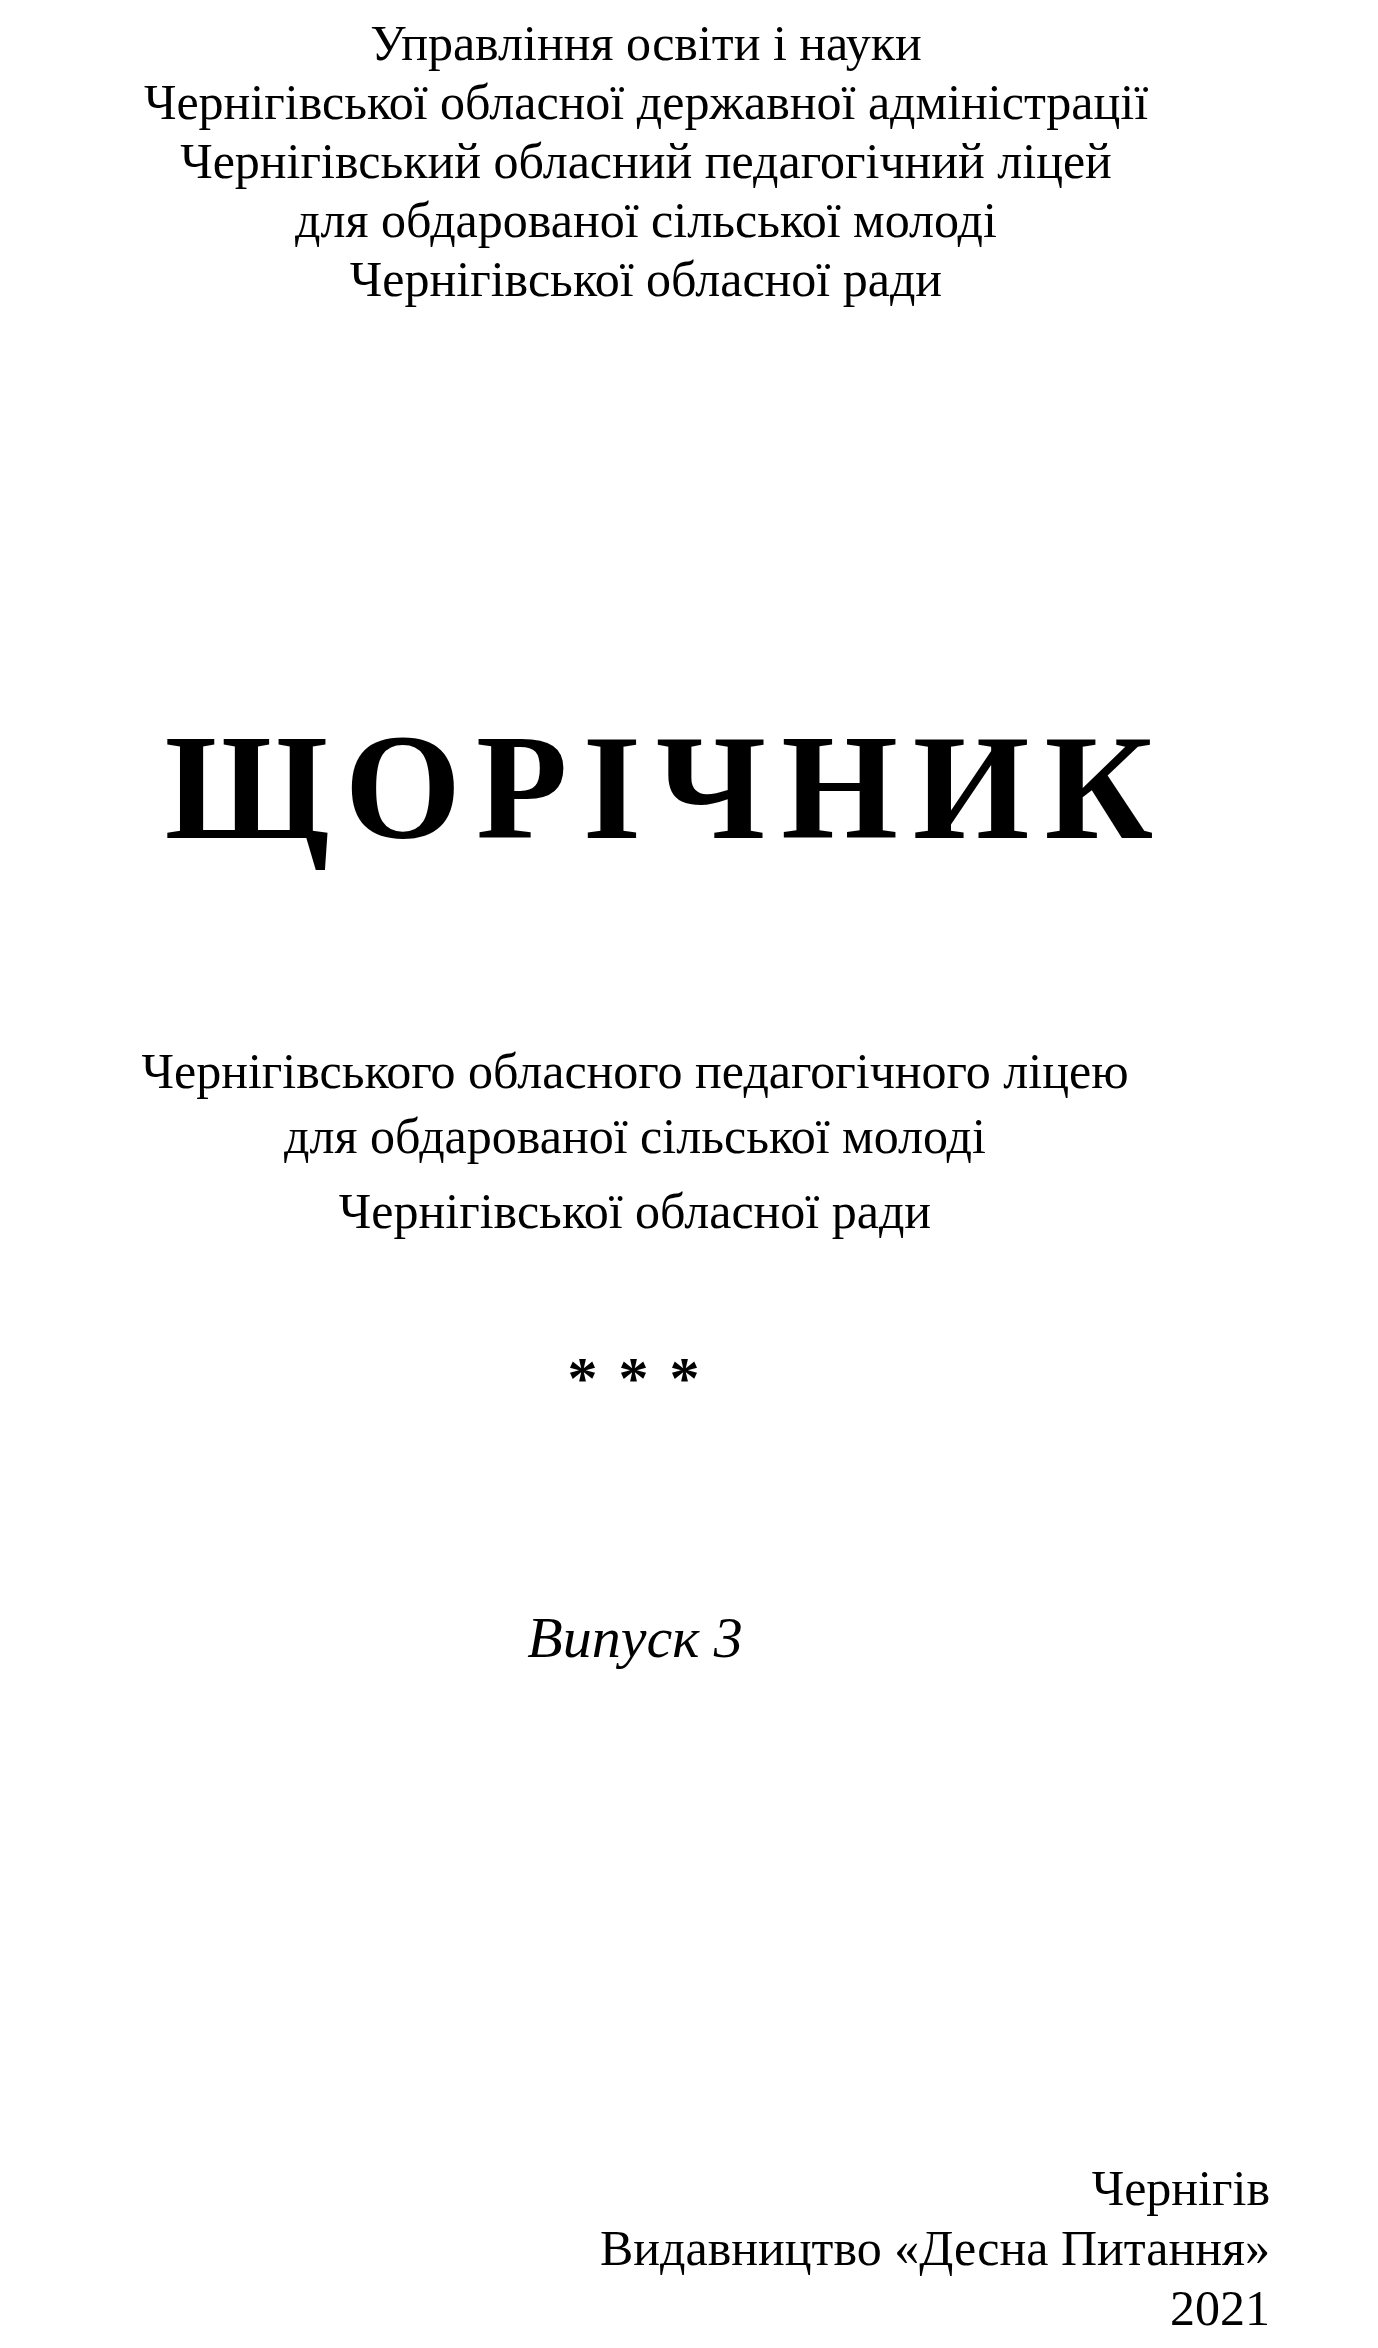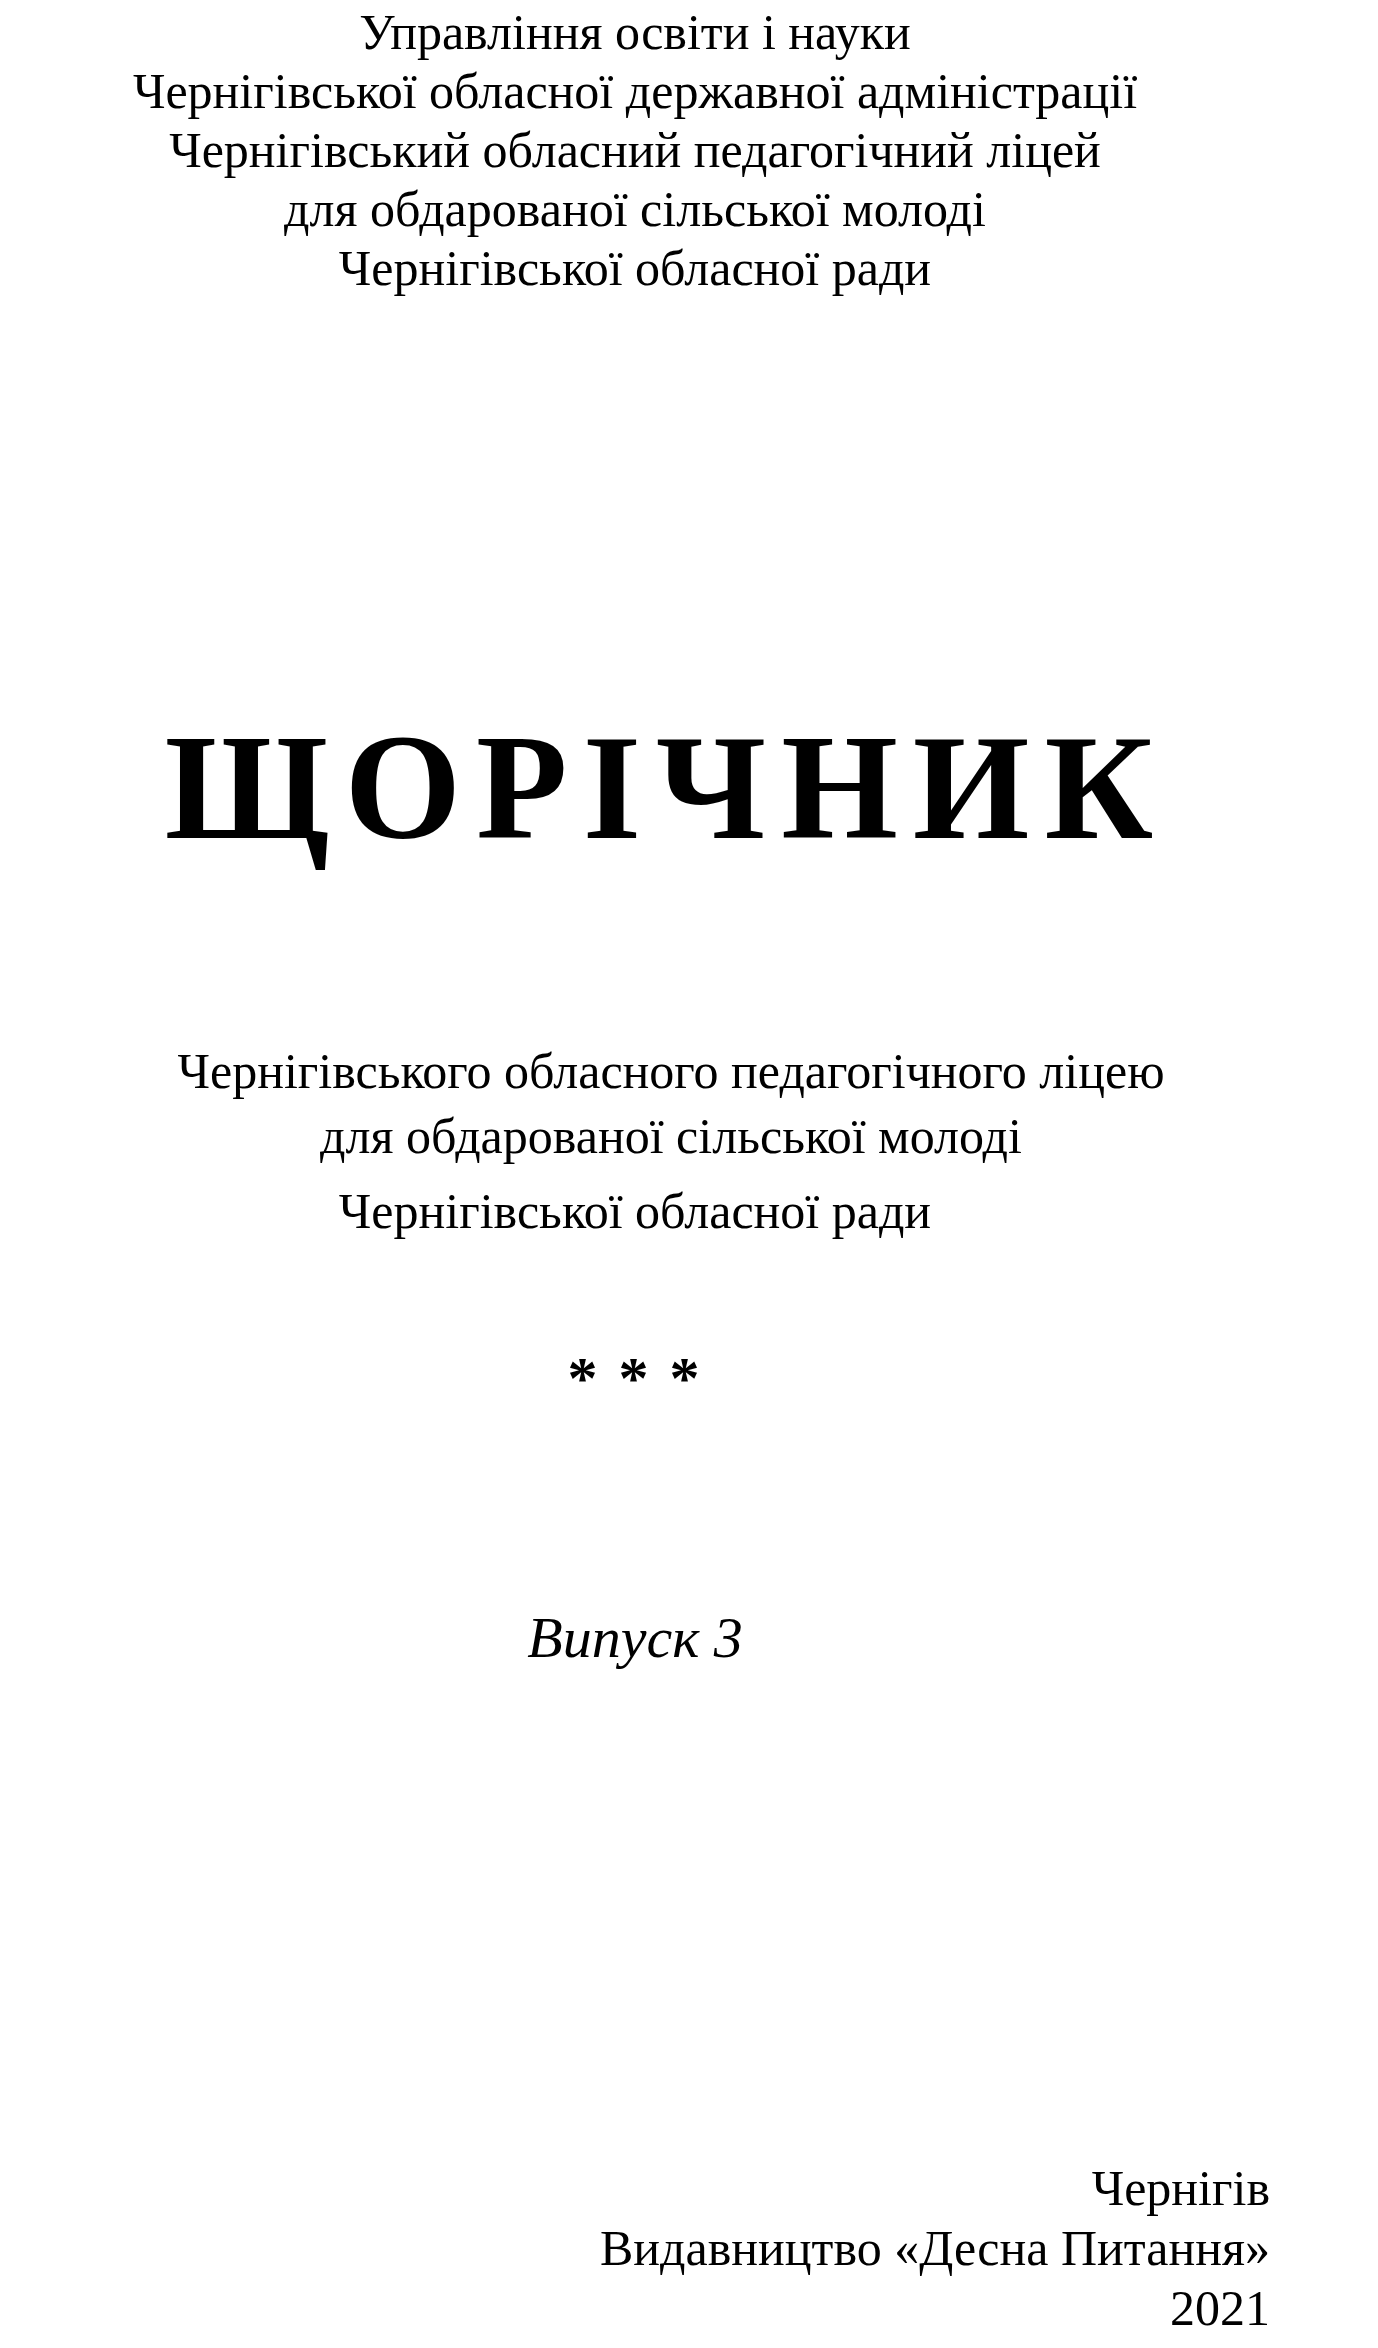--- a/index.html
+++ b/index.html
@@ -18,38 +18,38 @@
   }
   
   .block {
     position: absolute;
     left: 0;
     width: 1270px;
     text-align: center;
     white-space: nowrap;
   }
   .header-block {
-    top: 3px;
+    top: 14px;
     font-size: 50px;
     line-height: 59px;
+    margin-left: 11px;
   }
   .book-title {
     top: 712px;
     font-size: 150px;
     line-height: 150px;
     font-weight: bold;
     letter-spacing: 0.1em;
     text-indent: 0.1em; 
     padding-left: 24px;
   }
   .subtitle-p1 {
     top: 1039px;
     font-size: 50px;
     line-height: 65px;
-    padding-left: 36px;
   }
   .subtitle-p2 {
     top: 1179px;
     font-size: 50px;
     line-height: 65px;
   }
   .separator {
     top: 1348px;
     font-size: 60px;
     line-height: 60px;

